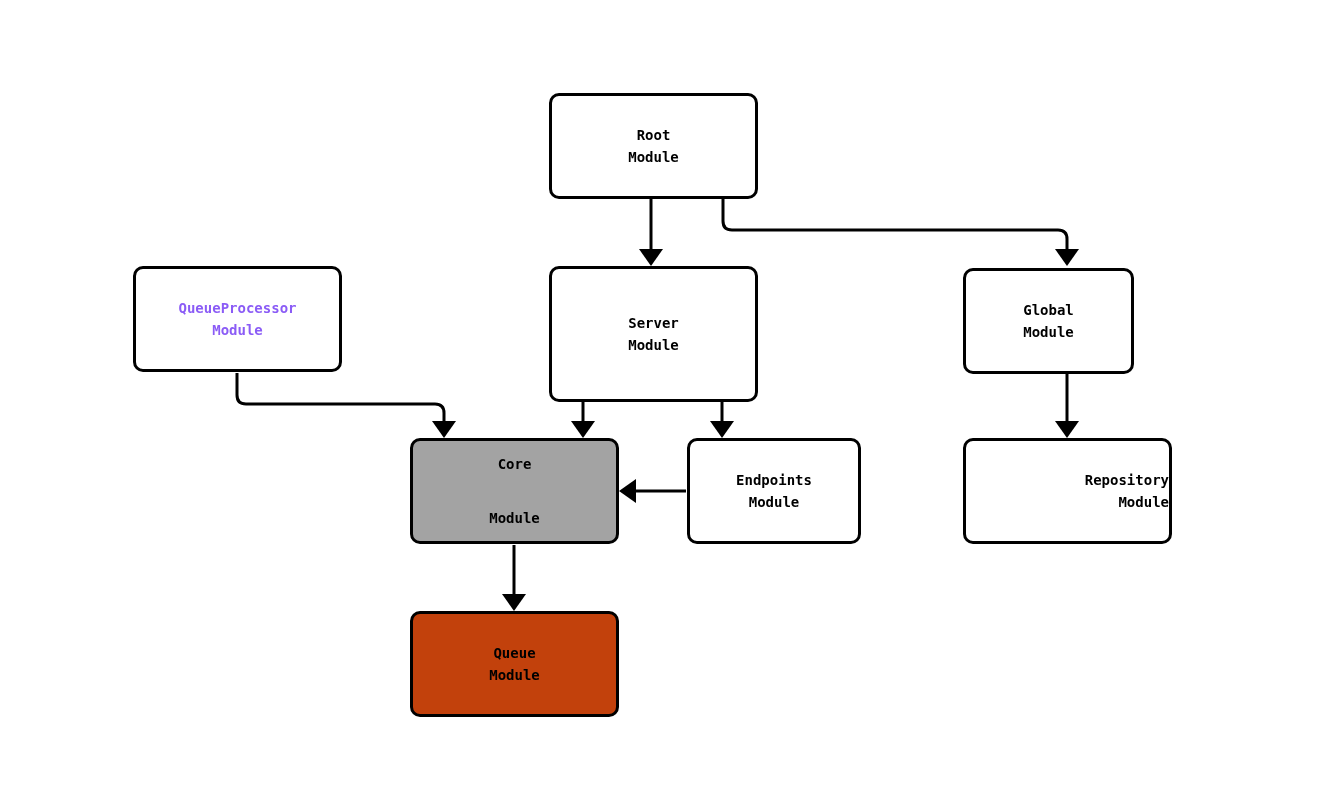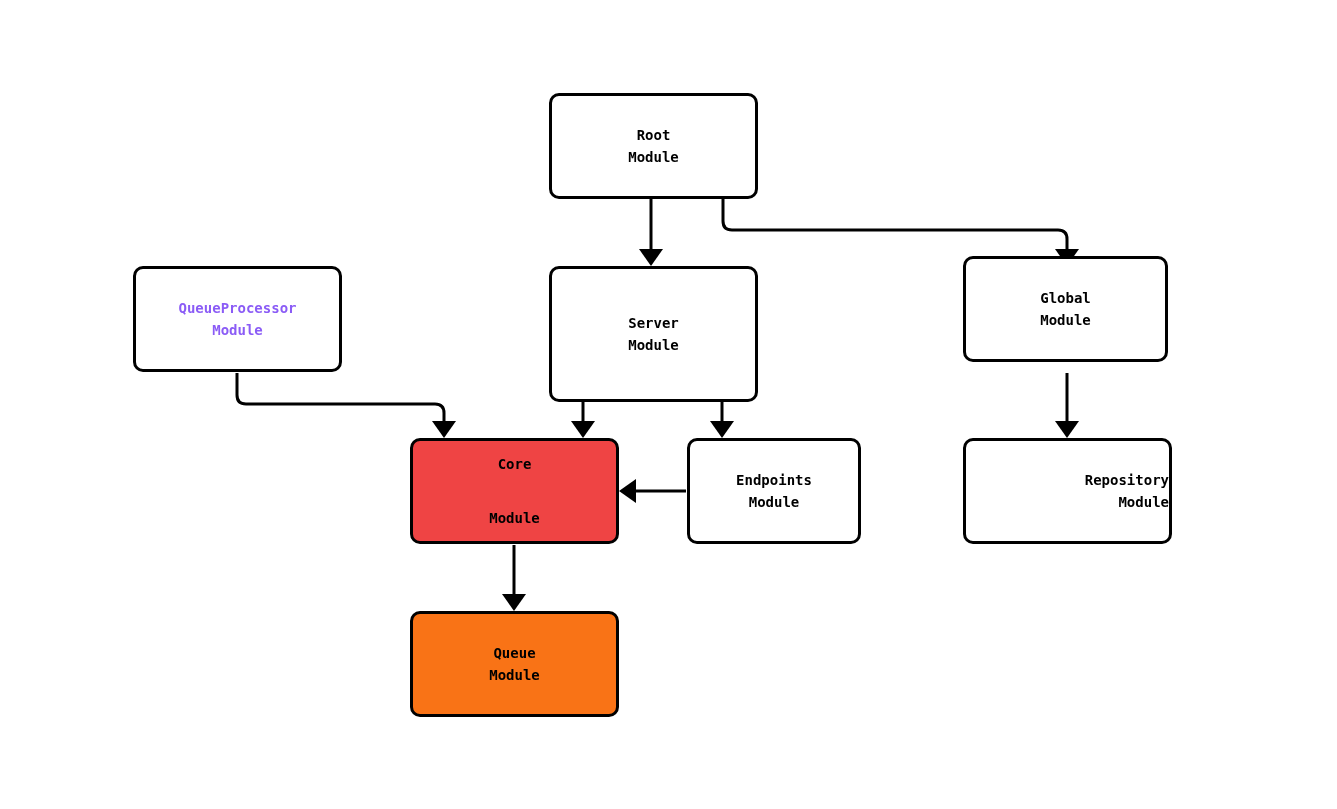--- a/index.html
+++ b/index.html
@@ -86,33 +86,33 @@
       <span>Module</span>
     </div>
     <div class="node" style="left: 133px; top: 266px; width: 209px; height: 106px; border-color: rgb(0, 0, 0); background: rgb(255, 255, 255); color: #8b5cf6;">
       <span>QueueProcessor</span>
       <span>Module</span>
     </div>
     <div class="node" style="left: 549px; top: 266px; width: 209px; height: 136px; border-color: rgb(0, 0, 0); background: rgb(255, 255, 255); color: rgb(0, 0, 0); text-align: center;">
       <span>Server</span>
       <span>Module</span>
     </div>
-    <div class="node" style="left: 963px; top: 256px; width: 205px; height: 106px; border-color: rgb(0, 0, 0); background: rgb(255, 255, 255); color: rgb(0, 0, 0);">
+    <div class="node" style="left: 963px; top: 268px; width: 171px; height: 106px; border-color: rgb(0, 0, 0); background: rgb(255, 255, 255); color: rgb(0, 0, 0);">
       <span>Global</span>
       <span>Module</span>
     </div>
-    <div class="node" style="left: 410px; top: 438px; width: 209px; height: 106px; border-color: rgb(0, 0, 0); background: #ef4444; color: rgb(0, 0, 0); gap: 32px;">
+    <div class="node" style="left: 410px; top: 438px; width: 209px; height: 106px; border-color: rgb(0, 0, 0); background: #a3a3a3; color: rgb(0, 0, 0); gap: 32px;">
       <span>Core</span>
       <span>Module</span>
     </div>
     <div class="node" style="left: 687px; top: 438px; width: 174px; height: 106px; border-color: rgb(0, 0, 0); background: rgb(255, 255, 255); color: rgb(0, 0, 0);">
       <span>Endpoints</span>
       <span>Module</span>
     </div>
     <div class="node" style="left: 963px; top: 438px; width: 209px; height: 106px; border-color: rgb(0, 0, 0); background: rgb(255, 255, 255); color: rgb(0, 0, 0); align-items: flex-end;">
       <span>Repository</span>
       <span>Module</span>
     </div>
-    <div class="node" style="left: 410px; top: 611px; width: 209px; height: 106px; border-color: rgb(0, 0, 0); background: #f97316; color: rgb(0, 0, 0);">
+    <div class="node" style="left: 410px; top: 611px; width: 209px; height: 106px; border-color: rgb(0, 0, 0); background: #c2410c; color: rgb(0, 0, 0);">
       <span>Queue</span>
       <span>Module</span>
     </div>
   </div>
 
 </body></html>

